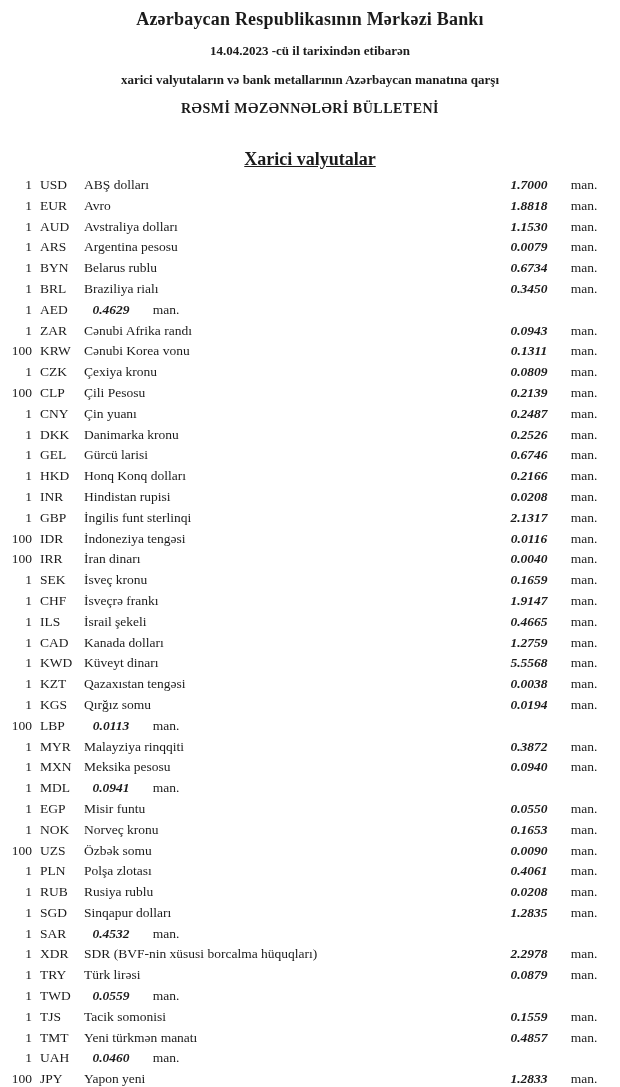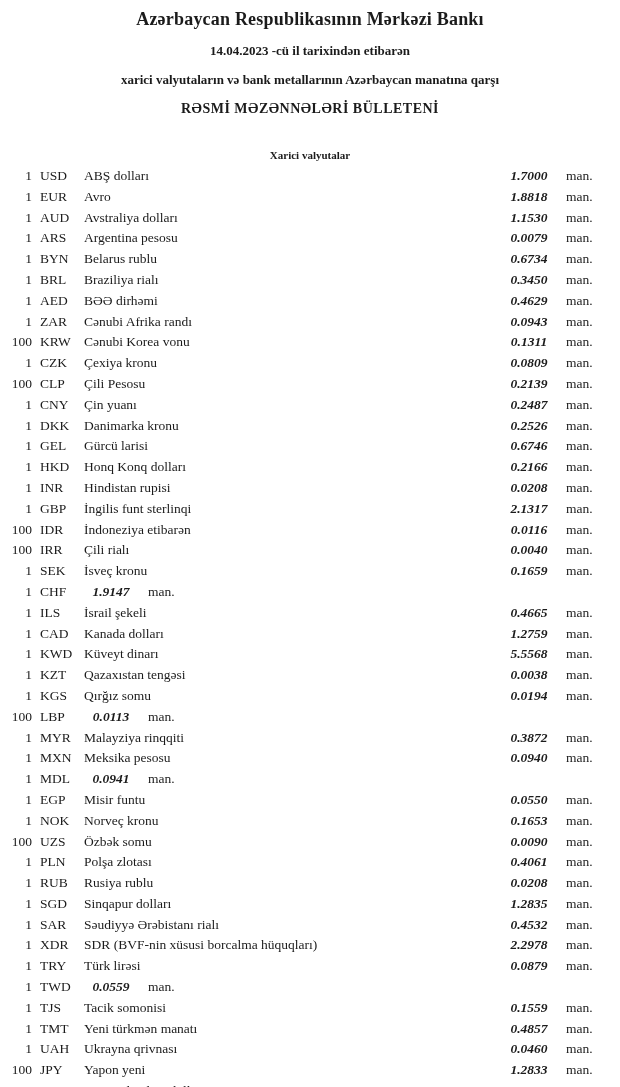--- a/index.html
+++ b/index.html
@@ -35,23 +35,24 @@
     margin: 13px 0;
   }
   .bulletin {
     font-size: 14px;
     font-weight: bold;
     letter-spacing: 0.5px;
     margin: 7px 0 0 0;
   }
   .section-title {
     text-align: center;
-    font-size: 11px;
+    font-size: 18px;
     font-weight: bold;
     margin: 32px 0 5px 0;
+    text-decoration: underline;
   }
   .rates {
     padding: 0 18px 6px 6px;
   }
   .rate-row {
     display: flex;
     align-items: baseline;
     height: 20.8px;
     font-size: 13.5px;
     line-height: 20.8px;
@@ -74,21 +75,21 @@
   }
   .rate {
     width: 58px;
     text-align: center;
     font-weight: bold;
     font-style: italic;
     flex: 0 0 auto;
   }
   .unit {
     width: 36px;
-    text-align: left;
+    text-align: center;
     margin-left: 8px;
     flex: 0 0 auto;
   }
 </style>
 </head>
 <body>
 
 <div class="page">
 
   <div class="header">
@@ -145,21 +146,20 @@
       <span class="qty">1</span>
       <span class="code">BRL</span>
       <span class="name">Braziliya rialı</span>
       <span class="rate">0.3450</span>
       <span class="unit">man.</span>
     </div>
 
     <div class="rate-row">
       <span class="qty">1</span>
       <span class="code">AED</span>
-      <span class="name">BƏƏ dirhəmi</span>
       <span class="rate">0.4629</span>
       <span class="unit">man.</span>
     </div>
 
     <div class="rate-row">
       <span class="qty">1</span>
       <span class="code">ZAR</span>
       <span class="name">Cənubi Afrika randı</span>
       <span class="rate">0.0943</span>
       <span class="unit">man.</span>
@@ -233,44 +233,45 @@
       <span class="qty">1</span>
       <span class="code">GBP</span>
       <span class="name">İngilis funt sterlinqi</span>
       <span class="rate">2.1317</span>
       <span class="unit">man.</span>
     </div>
 
     <div class="rate-row">
       <span class="qty">100</span>
       <span class="code">IDR</span>
-      <span class="name">İndoneziya etibarən</span>
+      <span class="name">İndoneziya tengəsi</span>
       <span class="rate">0.0116</span>
       <span class="unit">man.</span>
     </div>
 
     <div class="rate-row">
       <span class="qty">100</span>
       <span class="code">IRR</span>
-      <span class="name">Çili rialı</span>
+      <span class="name">İran dinarı</span>
       <span class="rate">0.0040</span>
       <span class="unit">man.</span>
     </div>
 
     <div class="rate-row">
       <span class="qty">1</span>
       <span class="code">SEK</span>
       <span class="name">İsveç kronu</span>
       <span class="rate">0.1659</span>
       <span class="unit">man.</span>
     </div>
 
     <div class="rate-row">
       <span class="qty">1</span>
       <span class="code">CHF</span>
+      <span class="name">İsveçrə frankı</span>
       <span class="rate">1.9147</span>
       <span class="unit">man.</span>
     </div>
 
     <div class="rate-row">
       <span class="qty">1</span>
       <span class="code">ILS</span>
       <span class="name">İsrail şekeli</span>
       <span class="rate">0.4665</span>
       <span class="unit">man.</span>
@@ -382,21 +383,20 @@
       <span class="qty">1</span>
       <span class="code">SGD</span>
       <span class="name">Sinqapur dolları</span>
       <span class="rate">1.2835</span>
       <span class="unit">man.</span>
     </div>
 
     <div class="rate-row">
       <span class="qty">1</span>
       <span class="code">SAR</span>
-      <span class="name">Səudiyyə Ərəbistanı rialı</span>
       <span class="rate">0.4532</span>
       <span class="unit">man.</span>
     </div>
 
     <div class="rate-row">
       <span class="qty">1</span>
       <span class="code">XDR</span>
       <span class="name">SDR (BVF-nin xüsusi borcalma hüquqları)</span>
       <span class="rate">2.2978</span>
       <span class="unit">man.</span>
@@ -429,21 +429,20 @@
       <span class="qty">1</span>
       <span class="code">TMT</span>
       <span class="name">Yeni türkmən manatı</span>
       <span class="rate">0.4857</span>
       <span class="unit">man.</span>
     </div>
 
     <div class="rate-row">
       <span class="qty">1</span>
       <span class="code">UAH</span>
-      <span class="name">Ukrayna qrivnası</span>
       <span class="rate">0.0460</span>
       <span class="unit">man.</span>
     </div>
 
     <div class="rate-row">
       <span class="qty">100</span>
       <span class="code">JPY</span>
       <span class="name">Yapon yeni</span>
       <span class="rate">1.2833</span>
       <span class="unit">man.</span>

